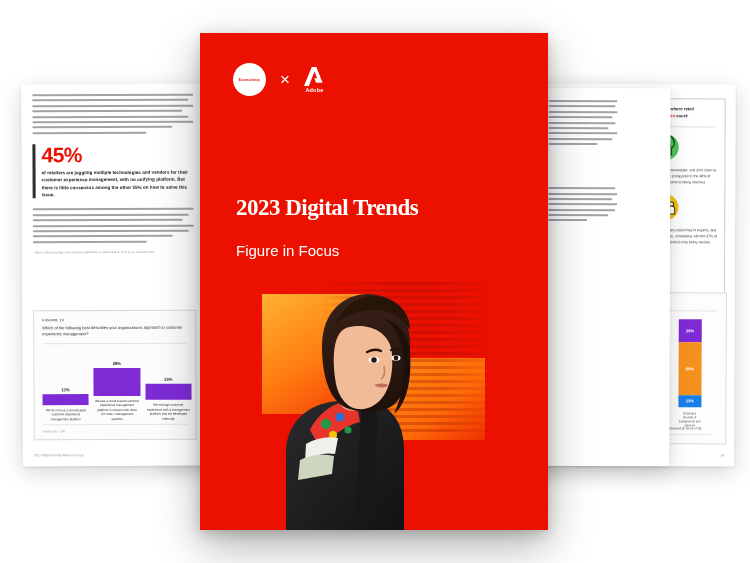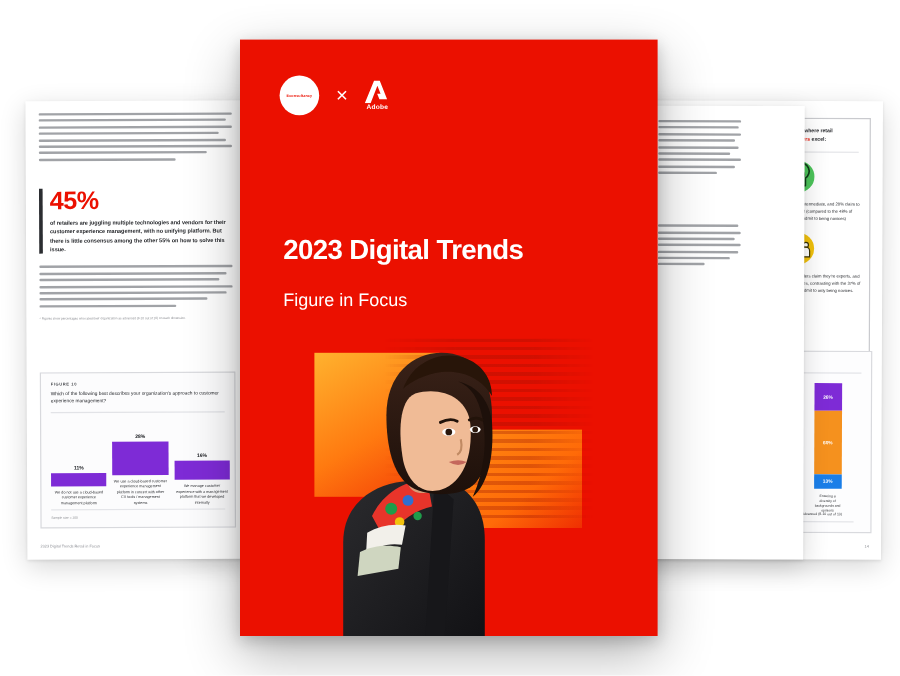--- a/index.html
+++ b/index.html
@@ -20,21 +20,21 @@
 
   
   .txtline{height:2px;background:#7d7f85;opacity:.72;margin-bottom:3.4px;border-radius:1px;}
   .txtline.s1{width:96%}.txtline.s2{width:99%}.txtline.s3{width:92%}
   .txtline.s4{width:86%}.txtline.s5{width:70%}.txtline.s6{width:55%}
   .txtblock{margin-bottom:7px;}
 
   
   #page-left{left:22px;top:84px;width:185px;height:382px;transform:rotate(-0.25deg);}
   .lp-pad{position:absolute;left:11px;right:11px;top:10px;}
-  .stat-callout{display:flex;gap:6px;margin:23px 0 10px;}
+  .stat-callout{display:flex;gap:6px;margin:10px 0 10px;}
   .stat-bar{width:3px;background:#2b2d31;flex:none;}
   .stat-num{
     color:#eb1000;font-size:21px;font-weight:700;line-height:1;
     letter-spacing:-.5px;margin-bottom:4px;
   }
   .stat-txt{font-size:4.6px;font-weight:700;color:#1d1f23;line-height:1.62;}
   .footnote{font-size:2.6px;color:#8b8d92;line-height:1.5;margin-top:8px;}
 
   
   .figbox{
@@ -110,21 +110,21 @@
   .cv-circle{
     width:33px;height:33px;border-radius:50%;background:#fff;
     display:flex;align-items:center;justify-content:center;
   }
   .cv-circle span{font-size:3.1px;font-weight:700;color:#eb1000;letter-spacing:.1px;}
   .cv-x{color:#fff;font-size:17px;line-height:1;font-weight:300;}
   .cv-adobe{display:flex;flex-direction:column;align-items:center;gap:1px;}
   .cv-adobe .mark{width:21px;height:19px;}
   .cv-adobe .word{font-size:5.5px;font-weight:700;color:#fff;letter-spacing:.2px;}
   .cv-title{position:absolute;left:36px;top:162px;color:#fff;font-size:23px;
-    font-weight:700;letter-spacing:-.5px;}
+    font-weight:700;letter-spacing:-.5px;font-family:Liberation Serif, serif;}
   .cv-sub{position:absolute;left:36px;top:209px;color:#fff;font-size:15px;font-weight:400;}
 
   
   .art{position:absolute;left:0;right:0;top:243px;bottom:0;overflow:hidden;}
   .sq{position:absolute;}
   .sq1{left:62px;top:18px;width:104px;height:120px;
     background:linear-gradient(150deg,#ffb22e 0%,#ff7a10 55%,#f33a05 100%);}
   .sq2{left:185px;top:82px;width:100px;height:82px;
     background:linear-gradient(140deg,#ff8a12 0%,#ff6a08 60%,#ef2f02 100%);}
   .streaks{position:absolute;left:120px;top:6px;width:175px;height:150px;

